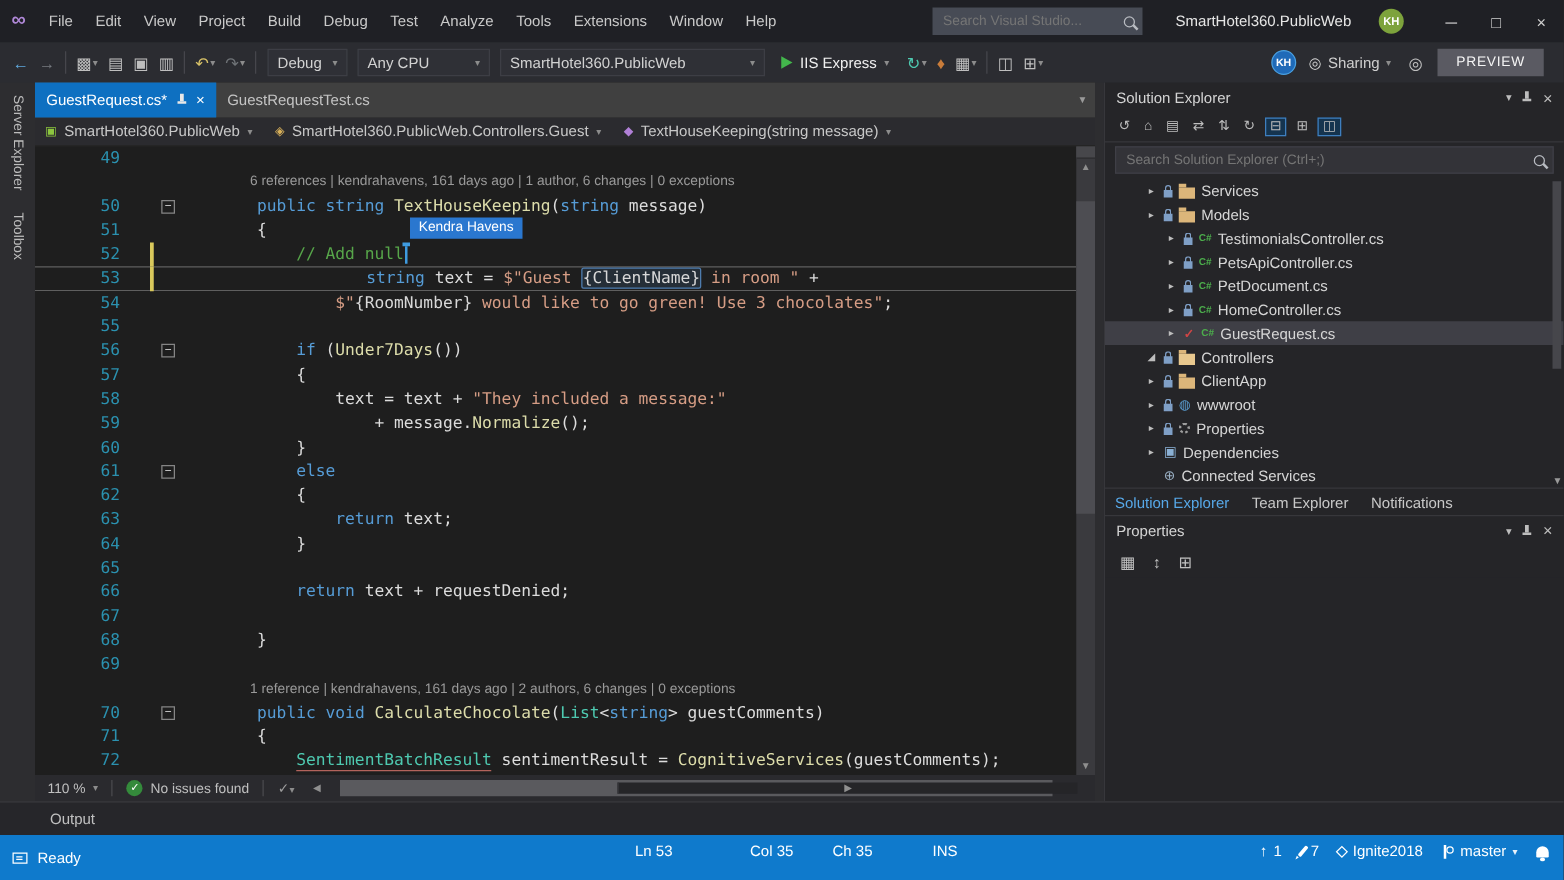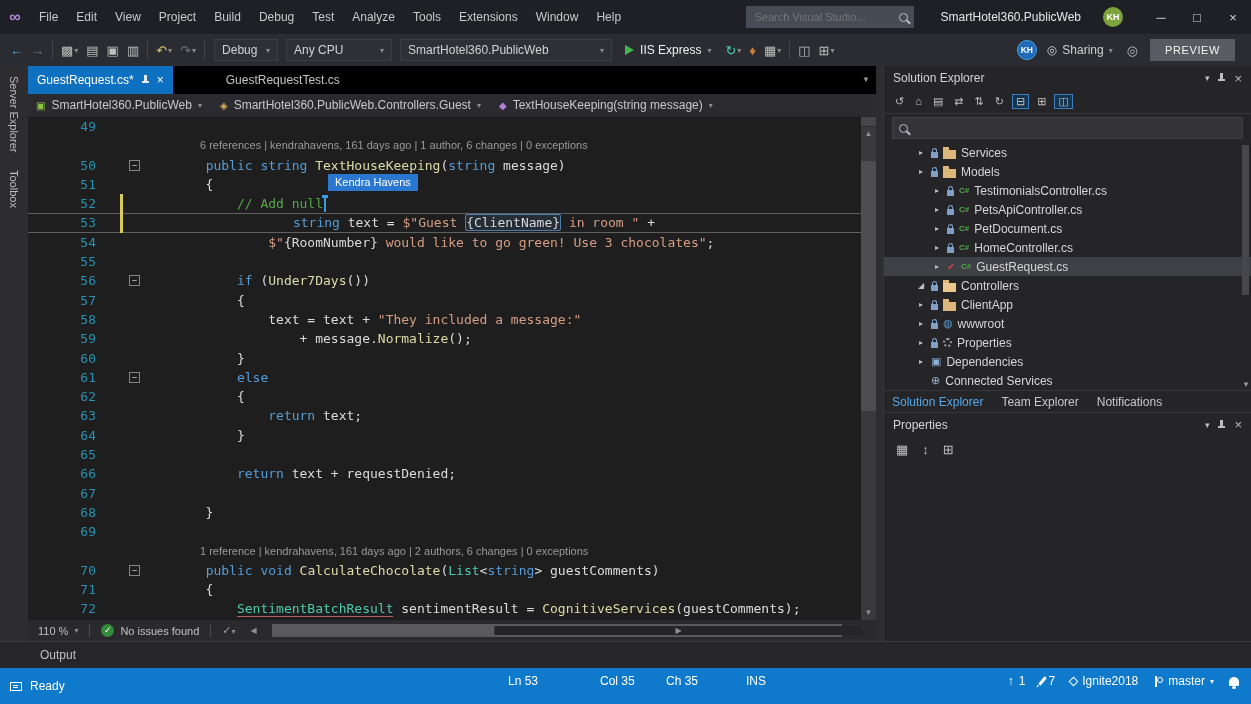--- a/index.html
+++ b/index.html
@@ -38,21 +38,21 @@
   .badge-avatar { width:20px; height:20px; border-radius:50%; background:#1f6ab8; border:1px solid #4aa0e0; color:#fff; font-size:8.5px; font-weight:bold; display:flex; align-items:center; justify-content:center; }
   .sharing { display:flex; align-items:center; gap:5px; padding:0 8px; color:#cfcfcf; }
   .preview-btn { margin:0 10px 0 6px; background:#5a5a62; color:#f5f5f5; font-size:11px; letter-spacing:.6px; padding:5px 15px; }
 
   
   .main { flex:1; display:flex; min-height:0; }
   .dock-strip { width:28px; flex:none; background:#2d2d30; padding-top:10px; display:flex; flex-direction:column; gap:18px; align-items:center; }
   .vtab { writing-mode:vertical-rl; font-size:11px; color:#bdbdbd; }
 
   .editor-col { flex:1; min-width:0; display:flex; flex-direction:column; background:#1e1e1e; }
-  .tabstrip { height:28px; flex:none; background:#000000; display:flex; position:relative;gap:44px; }
+  .tabstrip { height:28px; flex:none; background:#404040; display:flex; position:relative; }
   .tab { display:flex; align-items:center; gap:7px; padding:0 9px; font-size:12px; }
   .tab.active { background:#0e70c1; color:#fff; }
   .tab.inactive { color:#c3c3c3; }
   .tab-close { font-size:12px; }
   .pin-icon { display:inline-block; width:9px; height:12px; position:relative; color:#e8e8e8; }
   .pin-icon::before { content:''; position:absolute; left:3px; top:1px; width:3px; height:6px; background:currentColor; }
   .pin-icon::after { content:''; position:absolute; left:1px; top:7px; width:7px; height:2px; background:currentColor; }
   .doc-dd { position:absolute; right:6px; top:9px; font-size:8px; color:#9a9a9a; }
 
   .breadcrumb { height:23px; flex:none; background:#2b2b2f; border-bottom:1px solid #252525; display:flex; align-items:center; gap:18px; padding-left:8px; color:#c8c8c8; }
@@ -385,20 +385,21 @@
             <span class="glyph">⊟</span>
           </span>
           <span class="tb-icon">
             <span class="glyph">⊞</span>
           </span>
           <span class="tb-icon sel">
             <span class="glyph">◫</span>
           </span>
         </div>
       <div class="se-search">
+        <input placeholder="Search Solution Explorer (Ctrl+;)" style="">
         <span class="mag-icon"></span>
       </div>
       <div class="tree">
         <div class="tree-row" style="padding-left: 32px;">
             <span class="tree-arrow">▸</span>
             <span class="i-lock"></span>
             <span class="i-folder"></span>
             <span>Services</span>
           </div>
           <div class="tree-row" style="padding-left: 32px;">

